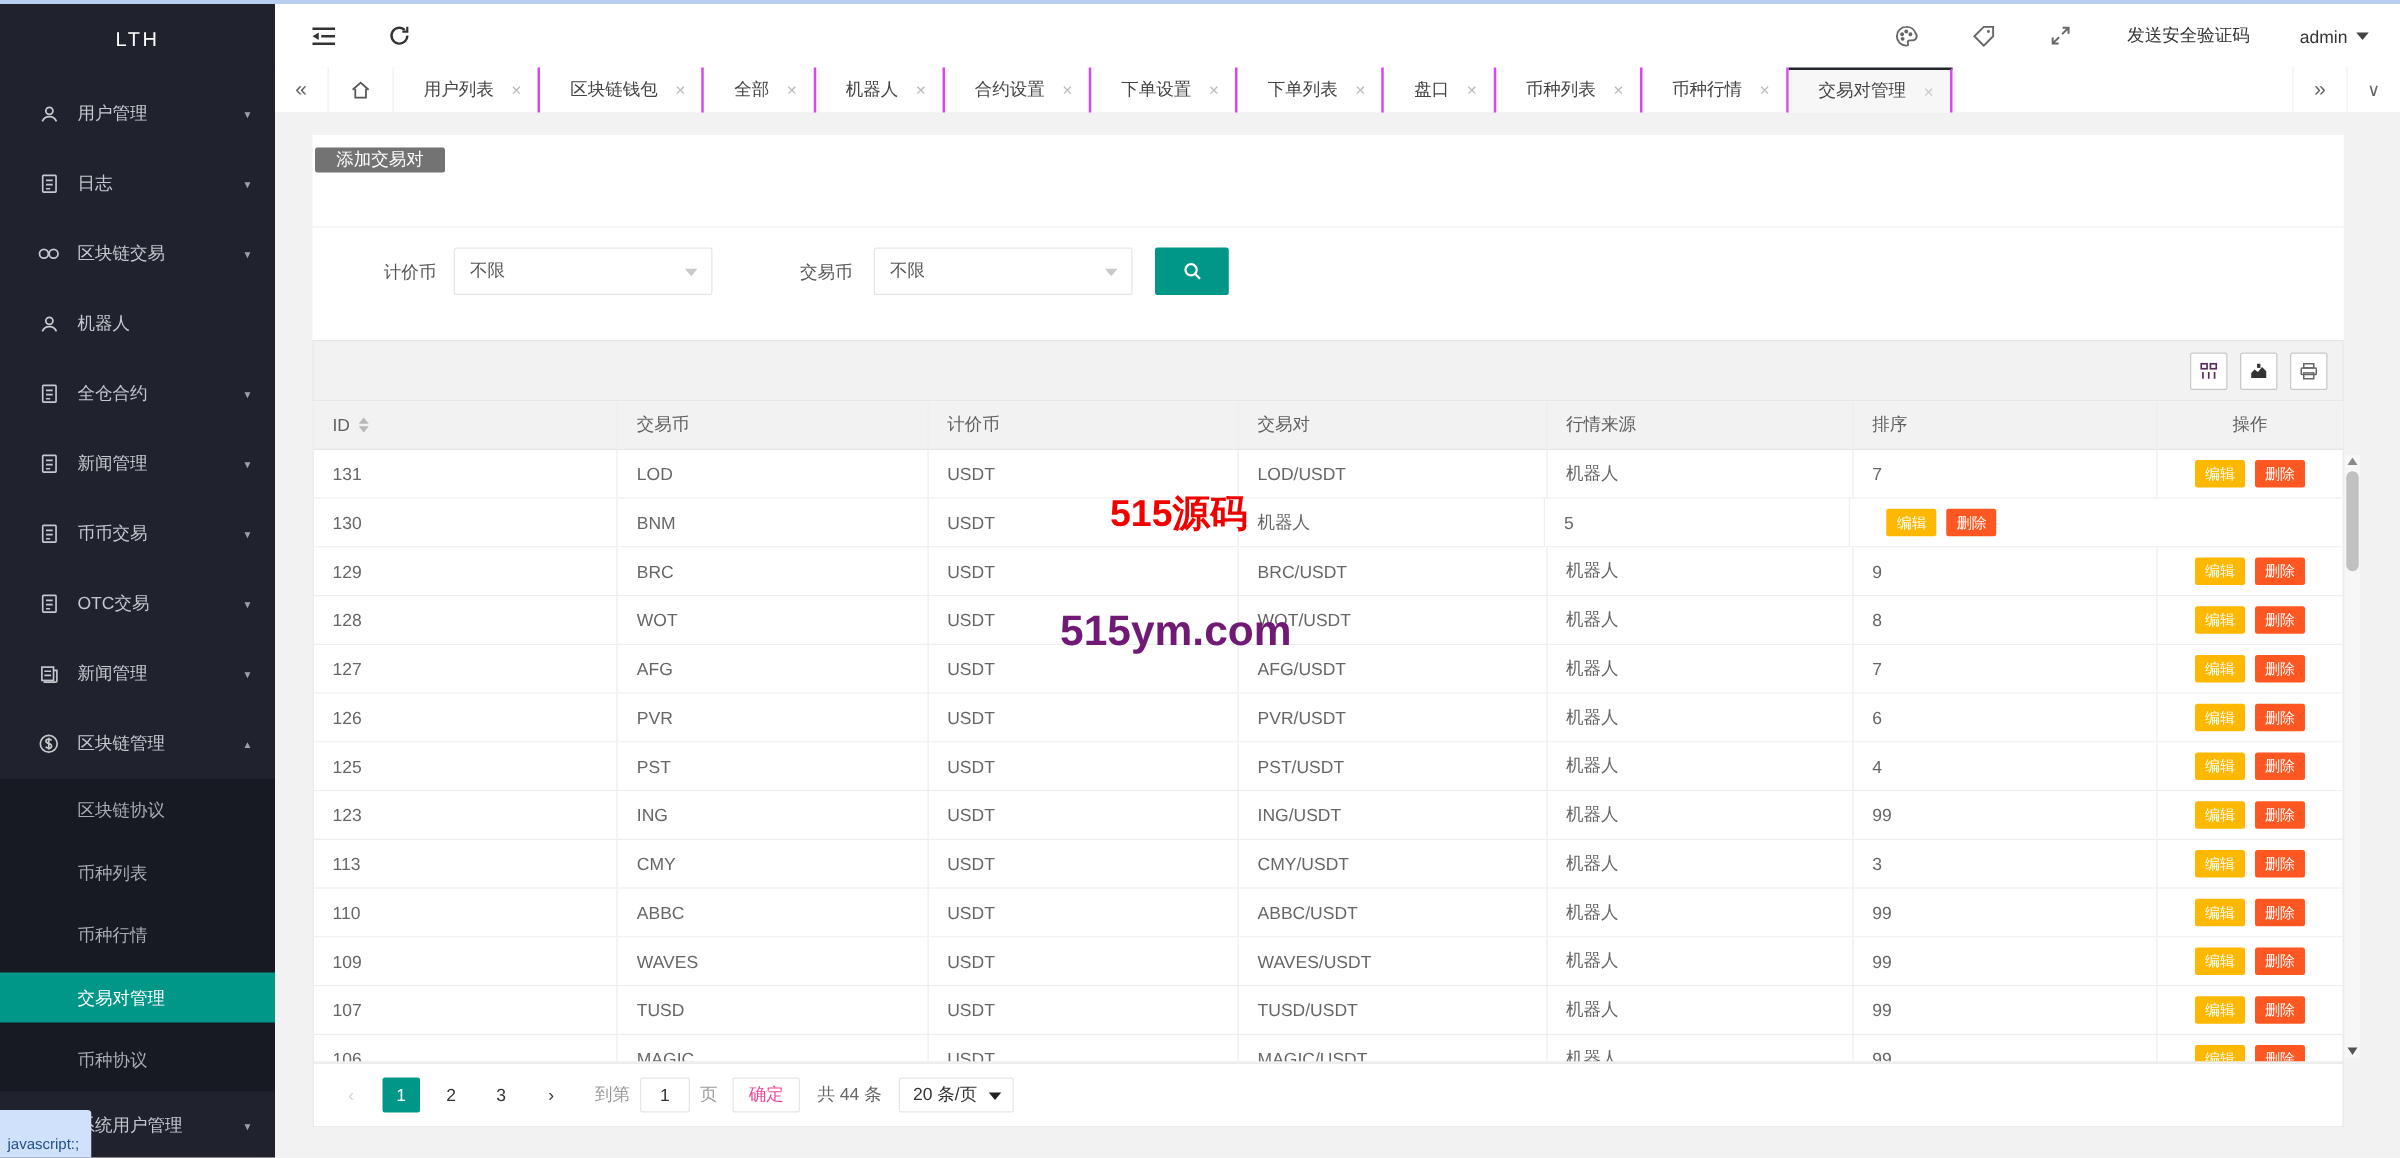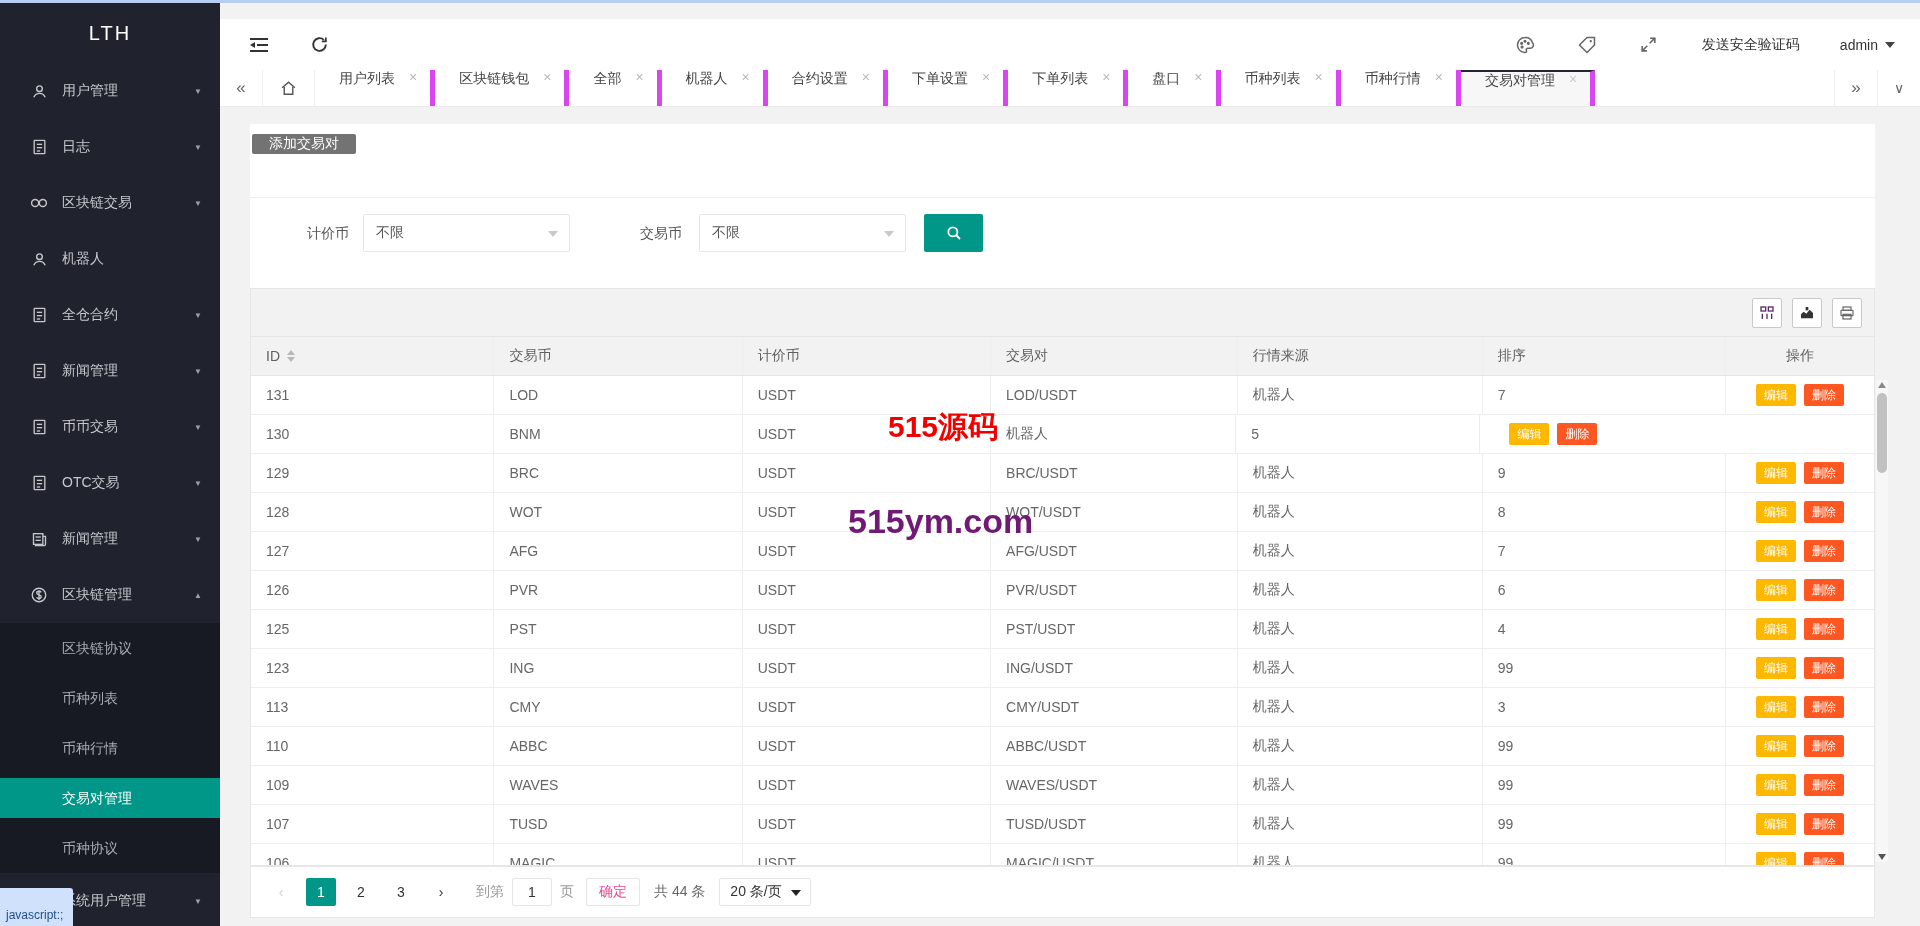--- a/index.html
+++ b/index.html
@@ -3,47 +3,47 @@
 <meta charset="utf-8">
 <style>
   * { margin:0; padding:0; box-sizing:border-box; }
   html,body { width:1920px; height:926px; overflow:hidden;
     font-family:"Liberation Sans","DejaVu Sans",sans-serif; background:#f2f2f2; }
 
   .topline { position:fixed; top:0; left:0; width:1920px; height:3px; background:#b7cdf1; z-index:60; }
 
   
   .sidebar { position:fixed; top:3px; left:0; bottom:0; width:220px; background:#20232e; z-index:40; }
-  .logo { height:60px; line-height:60px; text-align:center; color:#ffffff; font-size:20px; letter-spacing:2px; }
+  .logo { height:60px; line-height:60px; text-align:center; color:#ffffff; font-size:16px; letter-spacing:2px; }
   .nav-item { height:56px; display:flex; align-items:center; padding:0 18px 0 30px;
     color:#c6c8cd; font-size:14px; cursor:pointer; }
   .nav-icon { width:18px; height:18px; margin-right:14px; display:inline-flex; align-items:center; justify-content:center; flex:none; }
   .nav-label { flex:1 1 auto; white-space:nowrap; }
   .nav-arrow { font-size:8px; color:#9da1aa; margin-left:8px; }
   .submenu { background:#171a22; }
   .submenu-item { height:50px; line-height:50px; padding-left:62px; color:#a8abb2; font-size:14px; cursor:pointer; white-space:nowrap; }
   .submenu-item.active { background:#009688; color:#ffffff; height:40px; line-height:40px; margin:5px 0; }
 
   
-  .main { position:absolute; left:220px; top:3px; right:0; bottom:0;margin-top:16px; }
+  .main { position:absolute; left:220px; top:3px; right:0; bottom:0; }
 
   .headerbar { height:51px; background:#ffffff; display:flex; align-items:center; padding:0 25px 0 28px; }
   .hicon { width:22px; height:22px; display:flex; align-items:center; justify-content:center; cursor:pointer; margin-right:38px; }
   .hright { margin-left:auto; display:flex; align-items:center; }
   .hright .hicon { margin-right:0; margin-left:40px; }
   .send-code { font-size:14px; color:#333; margin-left:42px; cursor:pointer; white-space:nowrap; }
   .userbox { font-size:14px; color:#333; margin-left:40px; display:flex; align-items:center; cursor:pointer; }
   .userbox .caret { width:0; height:0; border-left:5px solid transparent; border-right:5px solid transparent; border-top:6px solid #444; margin-left:7px; }
 
   
   .tabbar { height:37px; background:#ffffff; border-bottom:1px solid #eaeaea; display:flex; align-items:stretch; font-size:14px; color:#444; }
   .tab-nav-btn { width:43px; display:flex; align-items:center; justify-content:center; border-right:1px solid #f0f0f0;
     color:#666; font-size:17px; cursor:pointer; flex:none; }
   .tab-home { width:52px; display:flex; align-items:center; justify-content:center; border-right:1px solid #f0f0f0; cursor:pointer; flex:none; }
-  .tab { padding:0 13px 0 24px; border-right:5px solid #d946ef; display:flex; cursor:pointer; white-space:nowrap; position:relative; }
+  .tab { padding:0 13px 0 24px; border-right:2px solid #d946ef; display:flex; align-items:center; cursor:pointer; white-space:nowrap; position:relative; }
   .tab .tab-close { margin-left:14px; color:#b9b9b9; font-size:14px; line-height:1; }
   .tab.active { background:#f7f7f7; border-top:2px solid #23262e; }
   .tab.active .tab-close { color:#c9c9c9; }
   .tab-spacer { flex:1 1 auto; }
   .tab-right { width:43px; display:flex; align-items:center; justify-content:center; border-left:1px solid #f0f0f0;
     color:#666; font-size:17px; cursor:pointer; flex:none; }
 
   
   .content { position:absolute; top:88px; left:0; right:0; bottom:0; background:#f2f2f2; overflow:hidden; }
   .card { position:relative; margin:17px 45px 0 30px; height:794px; background:#ffffff; }

